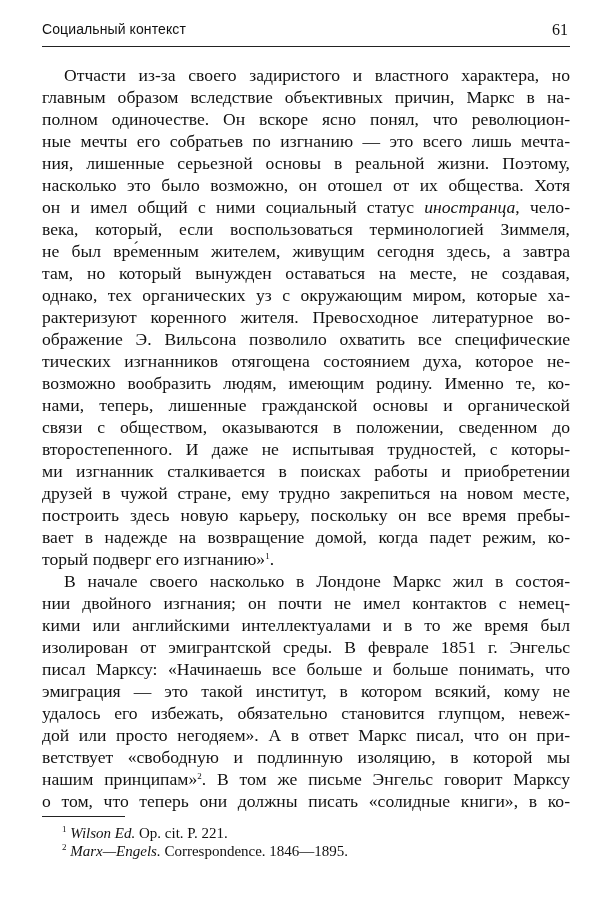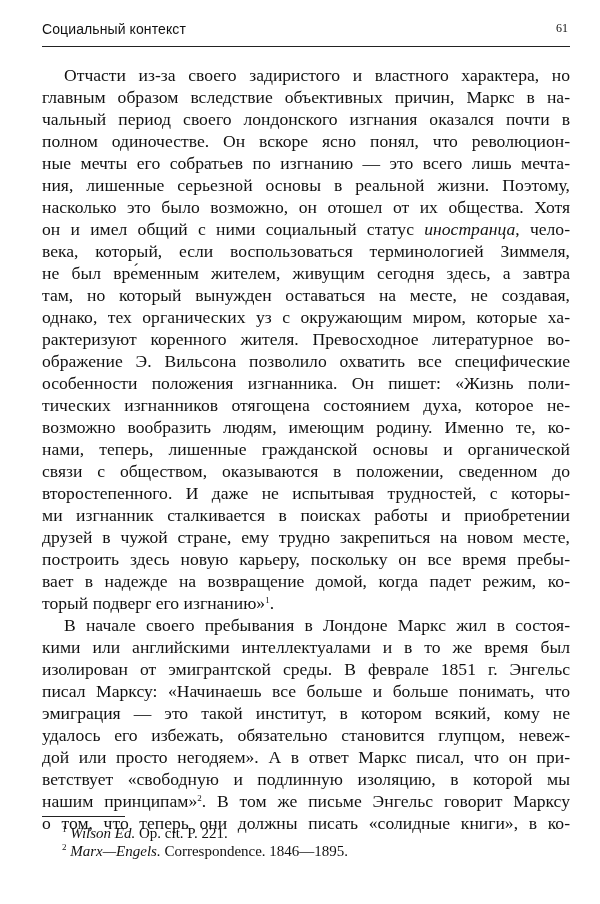--- a/index.html
+++ b/index.html
@@ -1,21 +1,21 @@
 <!DOCTYPE html>
 <html><head>
 <meta charset="utf-8">
 <style>
   html, body { margin: 0; padding: 0; background: #ffffff; }
   body { width: 600px; height: 904px; position: relative; overflow: hidden;
          font-family: "Liberation Serif", serif; color: #111; }
   .header { position: absolute; left: 42px; top: 21px; width: 528px; height: 22px; }
   .header-title { position: absolute; left: 0; top: 0; font-family: "Liberation Sans", sans-serif;
                   font-size: 14px; letter-spacing: 0.1px; }
-  .header-page { position: absolute; right: 2px; top: 0; font-family: "Liberation Serif", serif; font-size: 12px; }
+  .header-page { position: absolute; right: 2px; top: 0; font-family: "Liberation Serif", serif; font-size: 16px; }
   .header-rule { position: absolute; left: 42px; top: 46px; width: 528px; height: 0;
                  border-top: 1.5px solid #222; }
   .body-text { position: absolute; left: 42px; top: 64px; width: 528px; }
   .line { height: 22px; line-height: 22px; font-size: 17.6px; white-space: nowrap;
           text-align: justify; text-align-last: justify; font-family: "Liberation Serif", serif; }
   .line.last { text-align-last: left; }
   .line.indent { padding-left: 22px; }
   .fn-rule { position: absolute; left: 42px; top: 816px; width: 83px; border-top: 1.2px solid #222; }
   .footnotes { position: absolute; left: 62px; top: 824px; }
   .fn { font-size: 15px; line-height: 18px; height: 18px; white-space: nowrap; }
@@ -29,47 +29,46 @@
   <span class="header-title">Социальный контекст</span>
   <span class="header-page">61</span>
 </div>
 <div class="header-rule"></div>
 
 <div class="body-text">
 
   <div>
     <div class="line indent">Отчасти из-за своего задиристого и властного характера, но</div>
     <div class="line">главным образом вследствие объективных причин, Маркс в на-</div>
-    <div class="line">чальный период своего лондонского изгнания оказался почти в</div>
     <div class="line">полном одиночестве. Он вскоре ясно понял, что революцион-</div>
     <div class="line">ные мечты его собратьев по изгнанию — это всего лишь мечта-</div>
     <div class="line">ния, лишенные серьезной основы в реальной жизни. Поэтому,</div>
     <div class="line">насколько это было возможно, он отошел от их общества. Хотя</div>
     <div class="line"><span>он и имел общий с ними социальный статус </span><em>иностранца</em><span>, чело-</span></div>
     <div class="line">века, который, если воспользоваться терминологией Зиммеля,</div>
     <div class="line">не был вре́менным жителем, живущим сегодня здесь, а завтра</div>
     <div class="line">там, но который вынужден оставаться на месте, не создавая,</div>
     <div class="line">однако, тех органических уз с окружающим миром, которые ха-</div>
     <div class="line">рактеризуют коренного жителя. Превосходное литературное во-</div>
     <div class="line">ображение Э. Вильсона позволило охватить все специфические</div>
-    <div class="line">особенности положения изгнанника. Он пишет: «Жизнь поли-</div>
     <div class="line">тических изгнанников отягощена состоянием духа, которое не-</div>
     <div class="line">возможно вообразить людям, имеющим родину. Именно те, ко-</div>
     <div class="line">нами, теперь, лишенные гражданской основы и органической</div>
     <div class="line">связи с обществом, оказываются в положении, сведенном до</div>
     <div class="line">второстепенного. И даже не испытывая трудностей, с которы-</div>
     <div class="line">ми изгнанник сталкивается в поисках работы и приобретении</div>
     <div class="line">друзей в чужой стране, ему трудно закрепиться на новом месте,</div>
     <div class="line">построить здесь новую карьеру, поскольку он все время пребы-</div>
     <div class="line">вает в надежде на возвращение домой, когда падет режим, ко-</div>
     <div class="line last"><span>торый подверг его изгнанию»</span><sup>1</sup><span>.</span></div>
   </div>
 
   <div>
-    <div class="line indent">В начале своего пребывания в Лондоне Маркс жил в состоя-</div>
+    <div class="line indent">В начале своего насколько в Лондоне Маркс жил в состоя-</div>
+    <div class="line">нии двойного изгнания; он почти не имел контактов с немец-</div>
     <div class="line">кими или английскими интеллектуалами и в то же время был</div>
     <div class="line">изолирован от эмигрантской среды. В феврале 1851 г. Энгельс</div>
     <div class="line">писал Марксу: «Начинаешь все больше и больше понимать, что</div>
     <div class="line">эмиграция — это такой институт, в котором всякий, кому не</div>
     <div class="line">удалось его избежать, обязательно становится глупцом, невеж-</div>
     <div class="line">дой или просто негодяем». А в ответ Маркс писал, что он при-</div>
     <div class="line">ветствует «свободную и подлинную изоляцию, в которой мы</div>
     <div class="line"><span>нашим принципам»</span><sup>2</sup><span>. В том же письме Энгельс говорит Марксу</span></div>
     <div class="line">о том, что теперь они должны писать «солидные книги», в ко-</div>
   </div>

